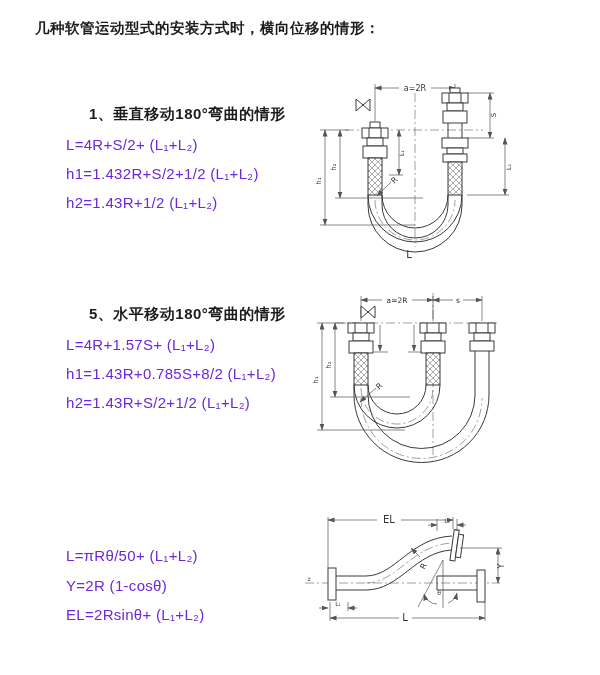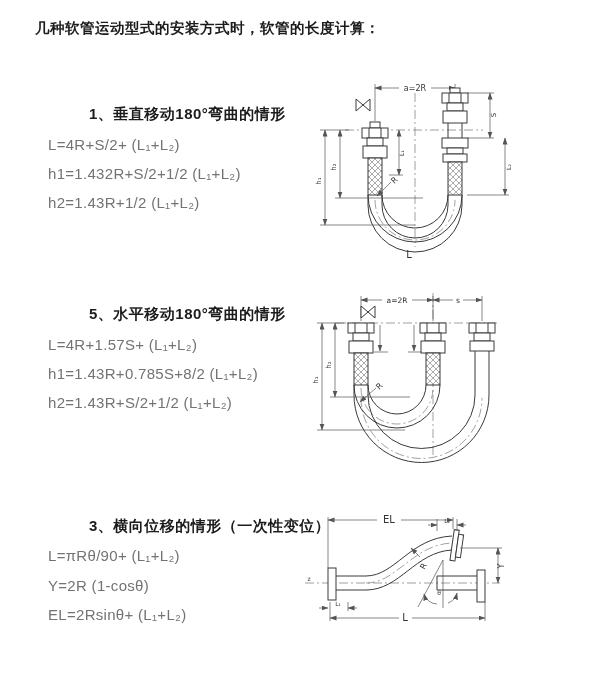--- a/index.html
+++ b/index.html
@@ -1,46 +1,45 @@
 <!DOCTYPE html>
 <html><head>
 <meta charset="utf-8">
 <style>
   html,body{margin:0;padding:0;background:#fff;}
   .page{position:relative;width:600px;height:675px;background:#ffffff;overflow:hidden;
         font-family:"Liberation Sans","DejaVu Sans",sans-serif;color:#1c1c1c;}
   .title{position:absolute;left:35px;top:19px;font-size:14.5px;font-weight:600;letter-spacing:.5px;white-space:nowrap;}
   .sec-heading{position:absolute;left:42px;font-size:15px;font-weight:600;letter-spacing:.5px;white-space:nowrap;margin-left:47px;}
-  .formula{position:absolute;left:48px;font-size:15px;letter-spacing:.3px;white-space:nowrap;color:#737373;}
+  .formula{position:absolute;left:66px;font-size:15px;letter-spacing:.3px;white-space:nowrap;color:#6d28d9;}
   .dsvg{position:absolute;}
   .dim-label{font-family:"DejaVu Sans","Liberation Sans",sans-serif;fill:#333;}
   .draw{stroke:#3a3a3a;stroke-width:1;fill:none;}
   .drawf{stroke:#3a3a3a;stroke-width:1;fill:#ffffff;}
   .dim{stroke:#555;stroke-width:.7;fill:none;}
   .cl{stroke:#777;stroke-width:.7;fill:none;stroke-dasharray:9 3 2 3;}
 </style>
 </head>
 <body>
 
 <div class="page">
 
-  <div class="title">几种软管运动型式的安装方式时，软管的长度计算：</div>
+  <div class="title">几种软管运动型式的安装方式时，横向位移的情形：</div>
 
   <div class="sec-heading" style="top:105px">1、垂直移动180°弯曲的情形</div>
   <div class="formula" style="top:136px">L=4R+S/2+ (L₁+L₂)</div>
   <div class="formula" style="top:165px">h1=1.432R+S/2+1/2 (L₁+L₂)</div>
   <div class="formula" style="top:194px">h2=1.43R+1/2 (L₁+L₂)</div>
 
   <div class="sec-heading" style="top:305px">5、水平移动180°弯曲的情形</div>
   <div class="formula" style="top:336px">L=4R+1.57S+ (L₁+L₂)</div>
   <div class="formula" style="top:365px">h1=1.43R+0.785S+8/2 (L₁+L₂)</div>
   <div class="formula" style="top:394px">h2=1.43R+S/2+1/2 (L₁+L₂)</div>
 
-  <div class="sec-heading" style="top:517px">3、横向位移的情形（一次性变位）</div>
-  <div class="formula" style="top:547px">L=πRθ/90+ (L₁+L₂)</div>
+  <div class="formula" style="top:547px">L=πRθ/50+ (L₁+L₂)</div>
   <div class="formula" style="top:577px">Y=2R (1-cosθ)</div>
   <div class="formula" style="top:606px">EL=2Rsinθ+ (L₁+L₂)</div>
 
   <svg class="dsvg" style="left:315px;top:75px" width="280" height="185" viewBox="0 0 280 185">
     <defs>
       <marker id="ar1" markerWidth="8" markerHeight="8" refX="6.5" refY="2.5" orient="auto-start-reverse" markerUnits="userSpaceOnUse">
         <path d="M0,0 L7,2.5 L0,5 Z" fill="#555"></path>
       </marker>
       <pattern id="br1" width="6" height="6" patternUnits="userSpaceOnUse">
         <rect width="6" height="6" fill="#fff"></rect>

